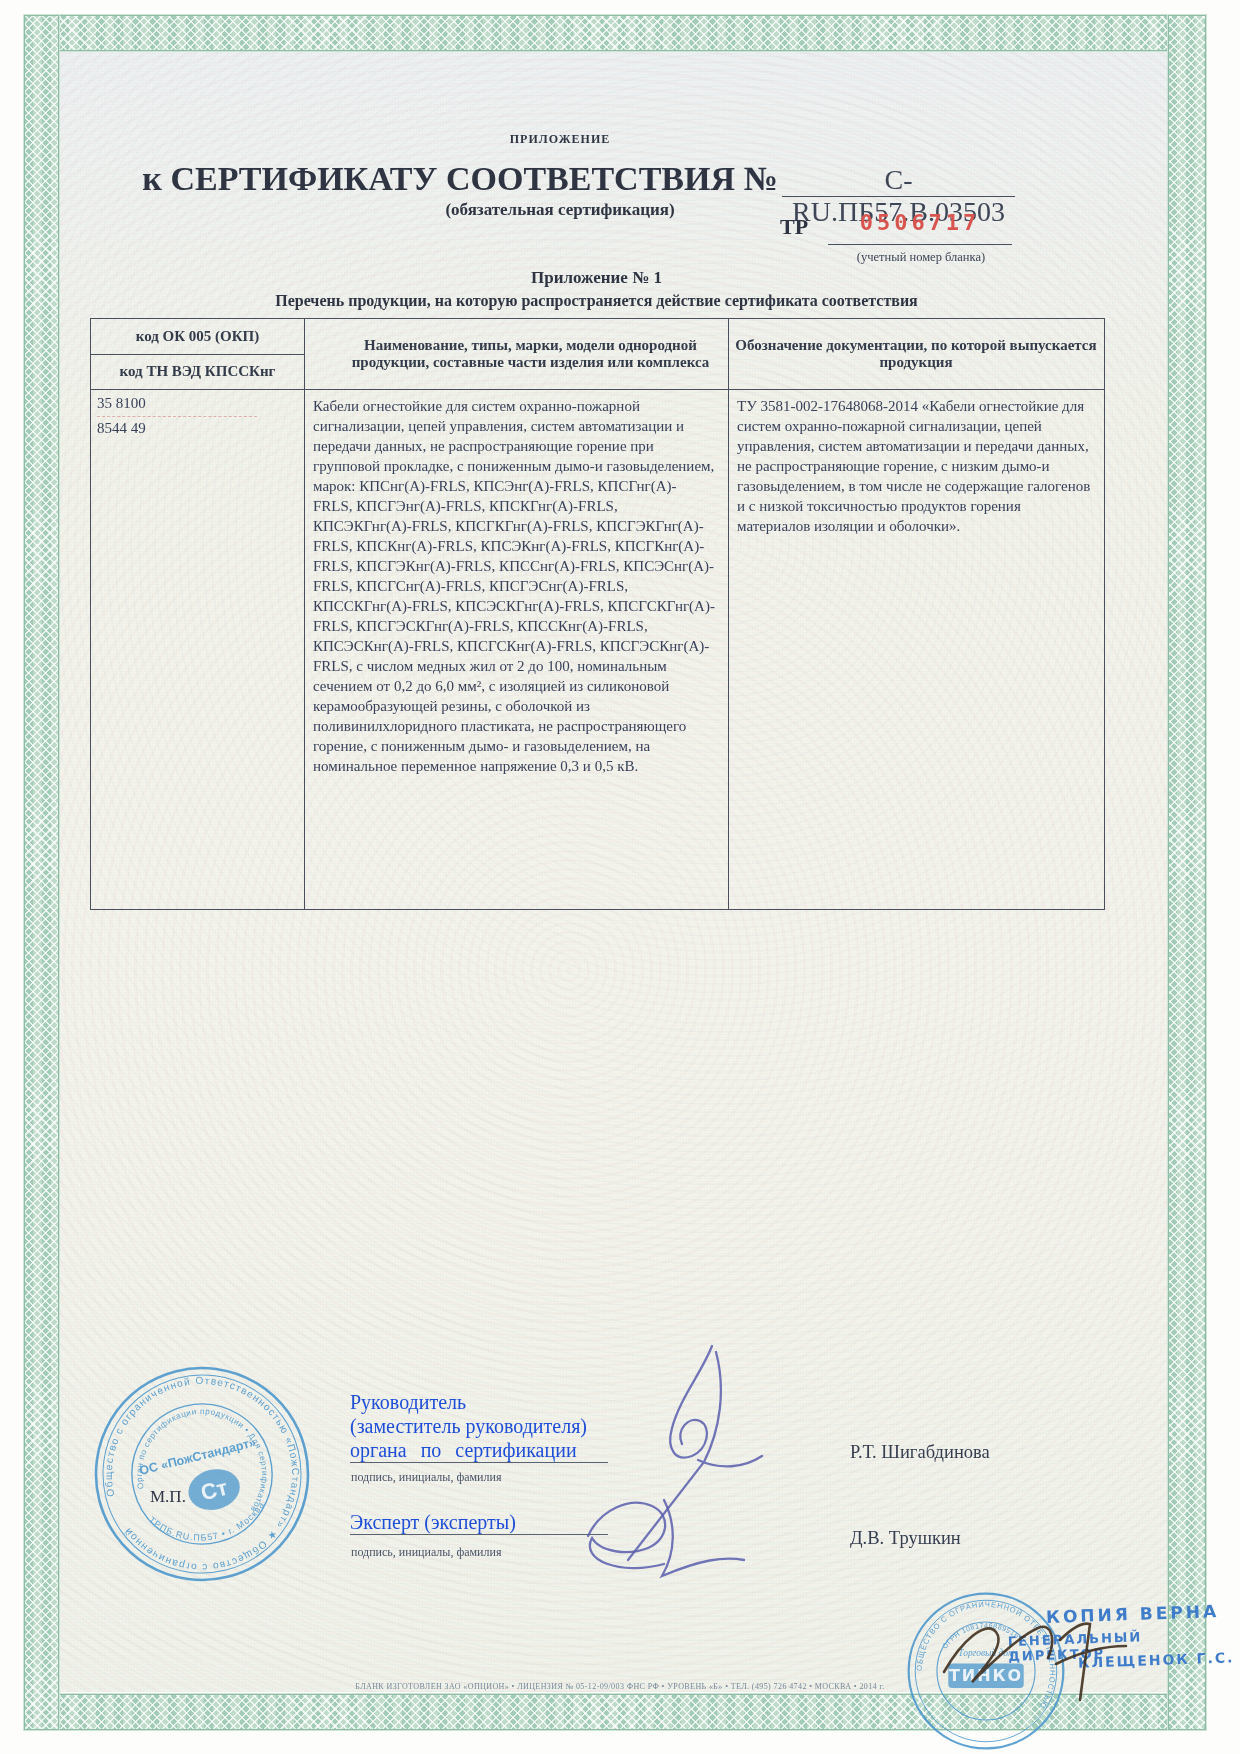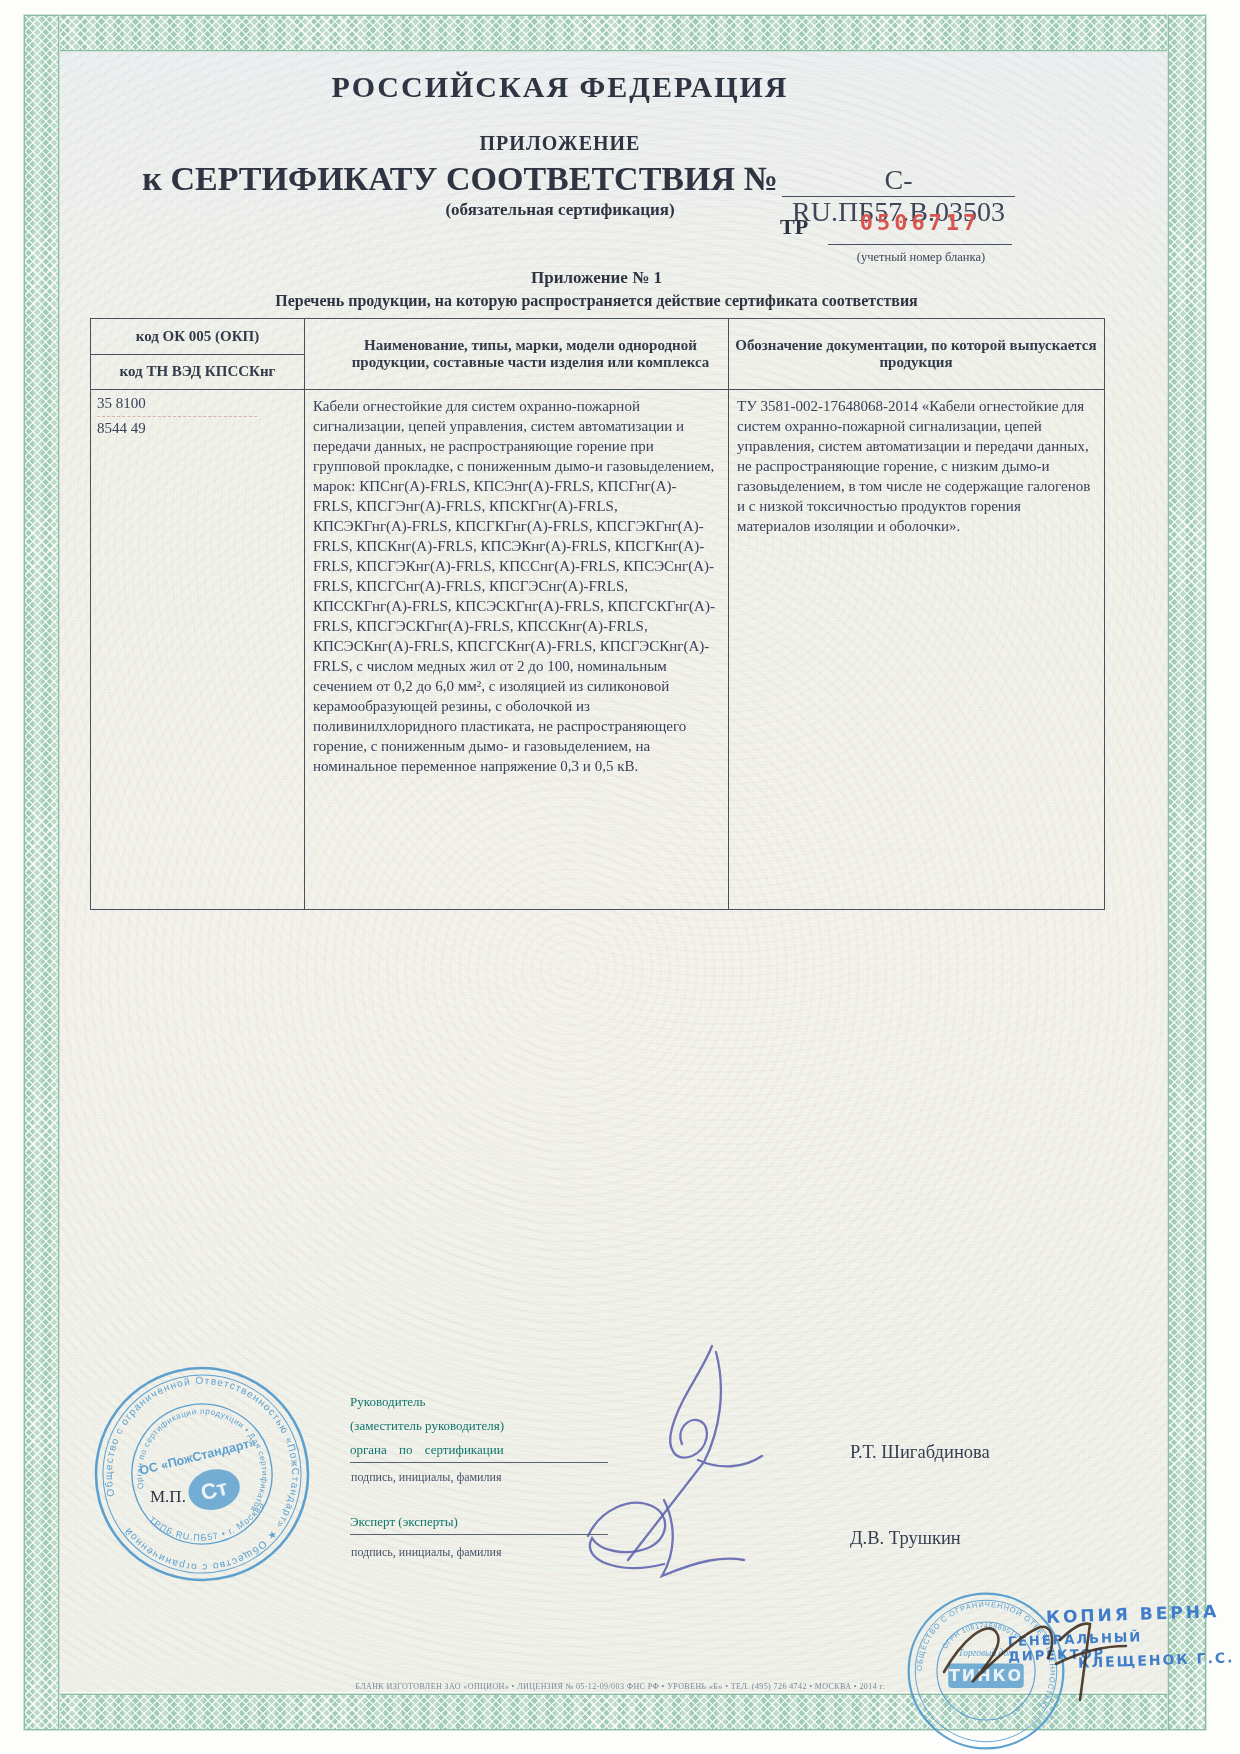--- a/index.html
+++ b/index.html
@@ -20,21 +20,21 @@
       repeating-linear-gradient(-45deg, rgba(255,255,255,0.75) 0 1.5px, transparent 1.5px 6px),
       repeating-linear-gradient(90deg, #a3ccb8 0 9px, #bedbca 9px 18px);
     box-shadow:inset 0 0 0 1px #8fbda4, 0 0 0 1px #cfe4d8;}
   .gb-top{left:24px;right:34px;top:15px;height:36px;}
   .gb-bottom{left:24px;right:34px;bottom:24px;height:36px;}
   .gb-left{left:24px;top:15px;bottom:24px;width:35px;}
   .gb-right{right:34px;top:15px;bottom:24px;width:38px;}
   .abs{position:absolute;}
   .ctr{text-align:center;}
   .t-country{left:90px;top:70px;width:940px;font-size:30px;font-weight:bold;letter-spacing:2px;color:#2e3442;}
-  .t-annexword{left:90px;top:132px;width:940px;font-size:20px;font-weight:bold;letter-spacing:1px;color:#2e3442;}
+  .t-annexword{left:90px;top:132px;width:940px;font-size:12px;font-weight:bold;letter-spacing:1px;color:#2e3442;}
   .t-certline{left:110px;top:160px;width:700px;font-size:34px;font-weight:bold;color:#2e3442;}
   .certnum-line{left:782px;top:164px;width:233px;border-bottom:1.6px solid #4a4f5e;height:32px;
       font-size:28px;text-align:center;color:#3e4556;}
   .t-mandatory{left:90px;top:200px;width:940px;font-size:17px;font-weight:bold;color:#2e3442;}
   .tr-label{left:780px;top:214px;font-size:22px;font-weight:bold;color:#2e3442;}
   .blank-num{left:828px;top:210px;width:184px;border-bottom:1.4px solid #4a4f5e;height:34px;
       font-family:"DejaVu Sans Mono", monospace;font-size:22px;font-weight:bold;letter-spacing:4px;
       text-align:center;color:#d9544e;}
   .blank-cap{left:806px;top:250px;width:230px;font-size:12.5px;text-align:center;color:#3e4556;}
   .t-annex1{left:90px;top:268px;width:1013px;font-size:17px;font-weight:bold;color:#2e3442;}
@@ -42,21 +42,21 @@
   
   .tbl{left:90px;top:318px;width:1013px;height:590px;border:1.7px solid #4a4f5e;}
   .tbl .vl{position:absolute;top:0;bottom:0;width:0;border-left:1.5px solid #4a4f5e;}
   .tbl .hl{position:absolute;height:0;border-top:1.5px solid #4a4f5e;}
   .cell{position:absolute;font-size:15px;color:#39415a;}
   .hcell{font-weight:bold;color:#333b4a;display:flex;align-items:center;justify-content:center;
          text-align:center;line-height:17px;padding:2px 6px;box-sizing:border-box;}
   .body-text{line-height:20px;text-align:left;box-sizing:border-box;}
   .code-divider{width:160px;border-top:1.5px dashed rgba(214,120,120,0.55);margin:4px 0 3px 0;}
   
-  .role{font-size:13px;color:#0f766e;line-height:24px;}
+  .role{font-size:20px;color:#1d4ed8;line-height:24px;}
   .sig-underline{border-bottom:1.3px solid #5a6272;}
   .cap{font-size:12px;color:#4a5468;}
   .name{font-size:18.5px;color:#353d50;}
   .mp{font-size:17px;color:#2f3547;}
   
   .stamp{opacity:0.88;}
   .copy-stamp{color:#3f7cc9;font-family:"DejaVu Sans", sans-serif;font-weight:bold;
       letter-spacing:3px;transform:rotate(-2deg);}
   .copy-l1{font-size:17px;}
   .copy-l2{font-size:13px;letter-spacing:2px;}
@@ -67,21 +67,20 @@
 <body>
 
 <div class="page">
 
   <div class="paper"></div>
   <div class="gb gb-top"></div>
   <div class="gb gb-bottom"></div>
   <div class="gb gb-left"></div>
   <div class="gb gb-right"></div>
 
-  <div class="abs ctr t-country">РОССИЙСКАЯ ФЕДЕРАЦИЯ</div>
   <div class="abs ctr t-annexword">ПРИЛОЖЕНИЕ</div>
   <div class="abs ctr t-certline">к СЕРТИФИКАТУ СООТВЕТСТВИЯ  №</div>
   <div class="abs certnum-line">С-RU.ПБ57.В.03503</div>
   <div class="abs ctr t-mandatory">(обязательная сертификация)</div>
   <div class="abs tr-label">ТР</div>
   <div class="abs blank-num">0506717</div>
   <div class="abs blank-cap">(учетный номер бланка)</div>
   <div class="abs ctr t-annex1">Приложение № 1</div>
   <div class="abs ctr t-list">Перечень продукции, на которую распространяется действие сертификата соответствия</div>
 

